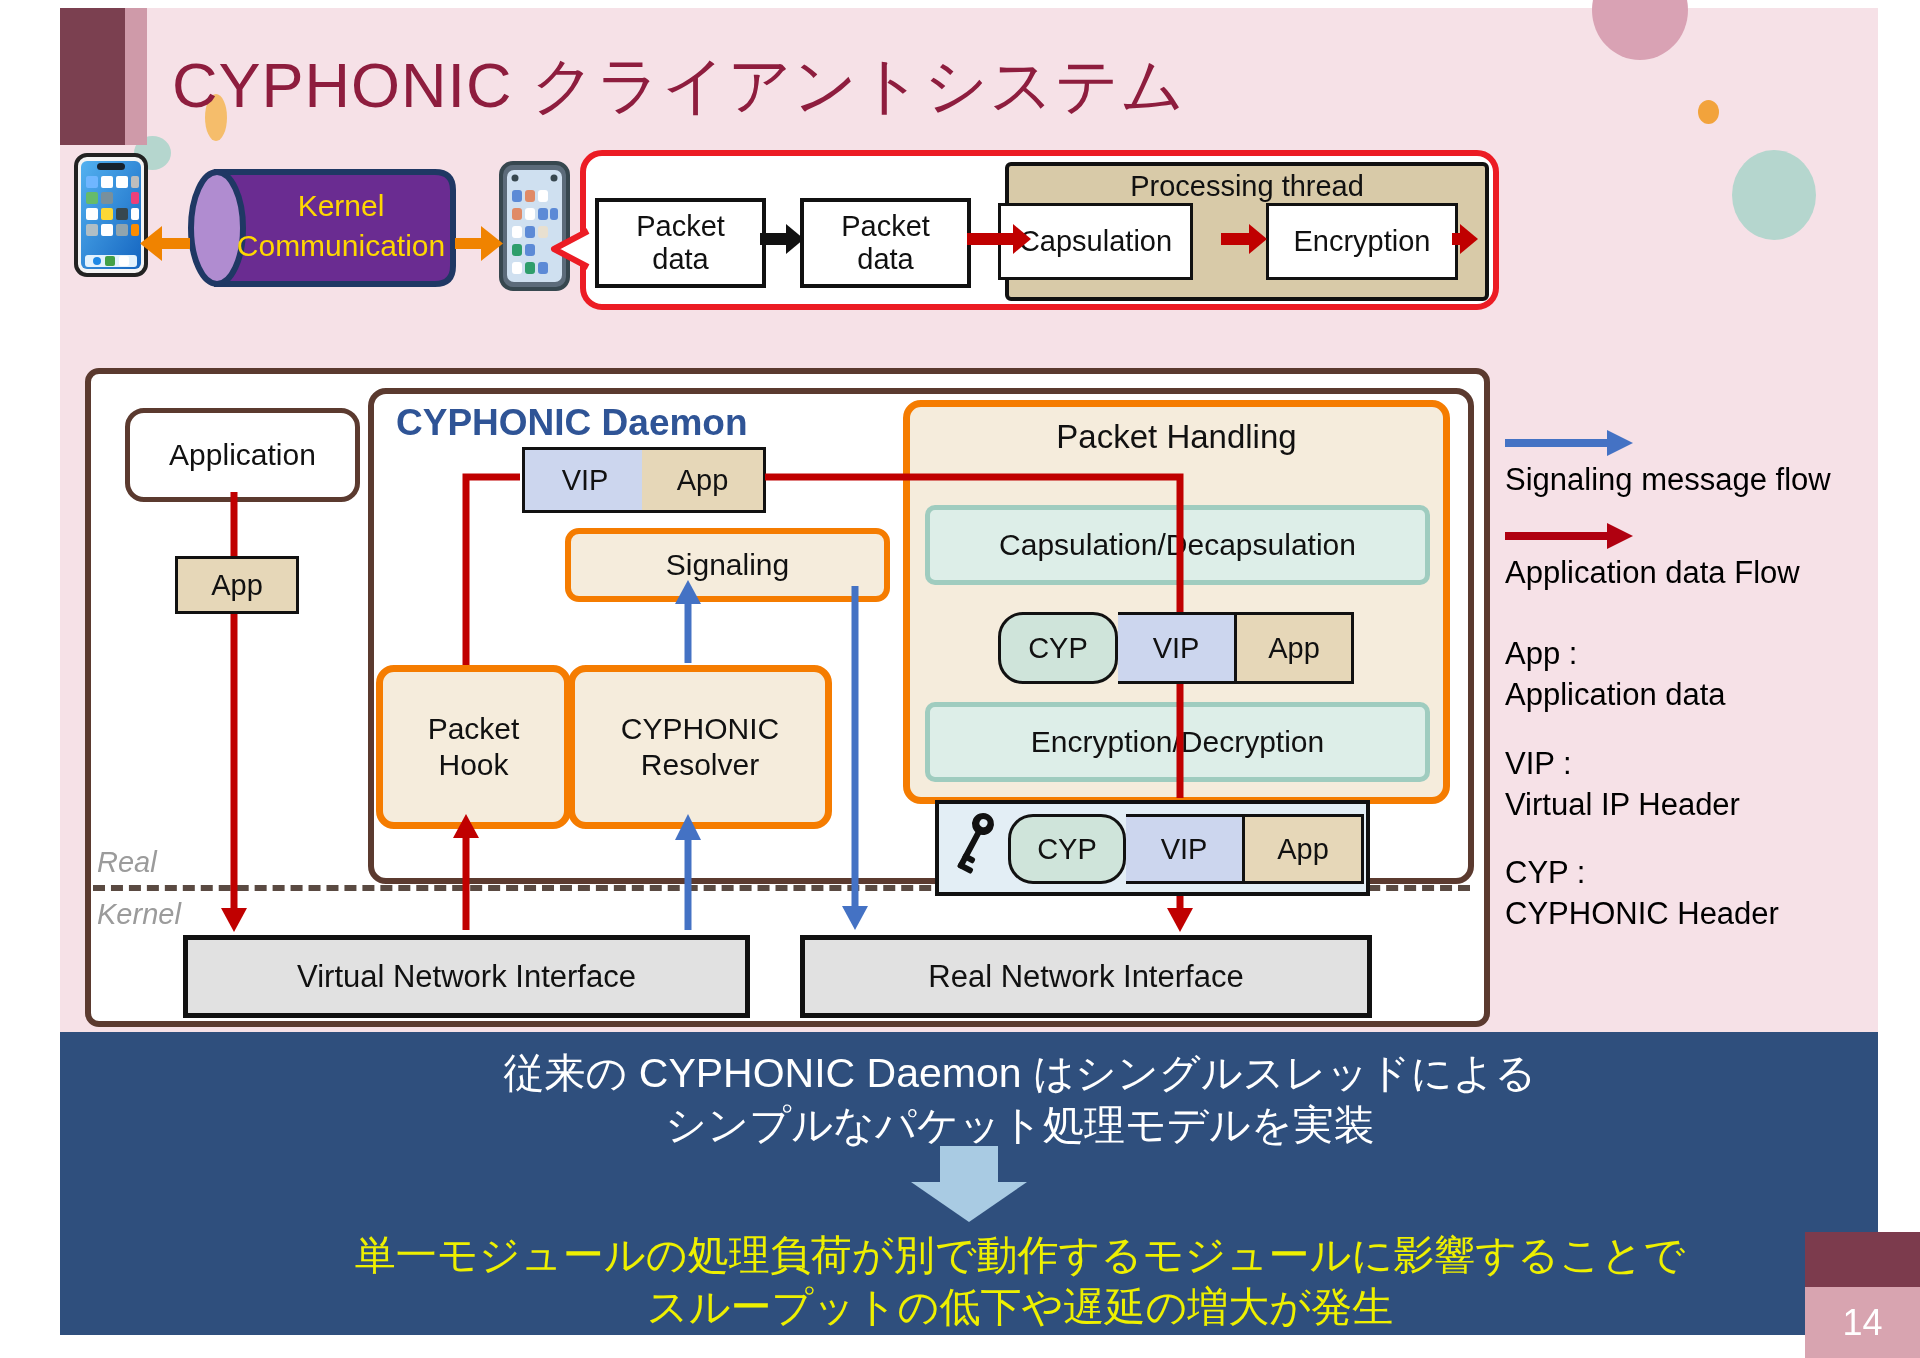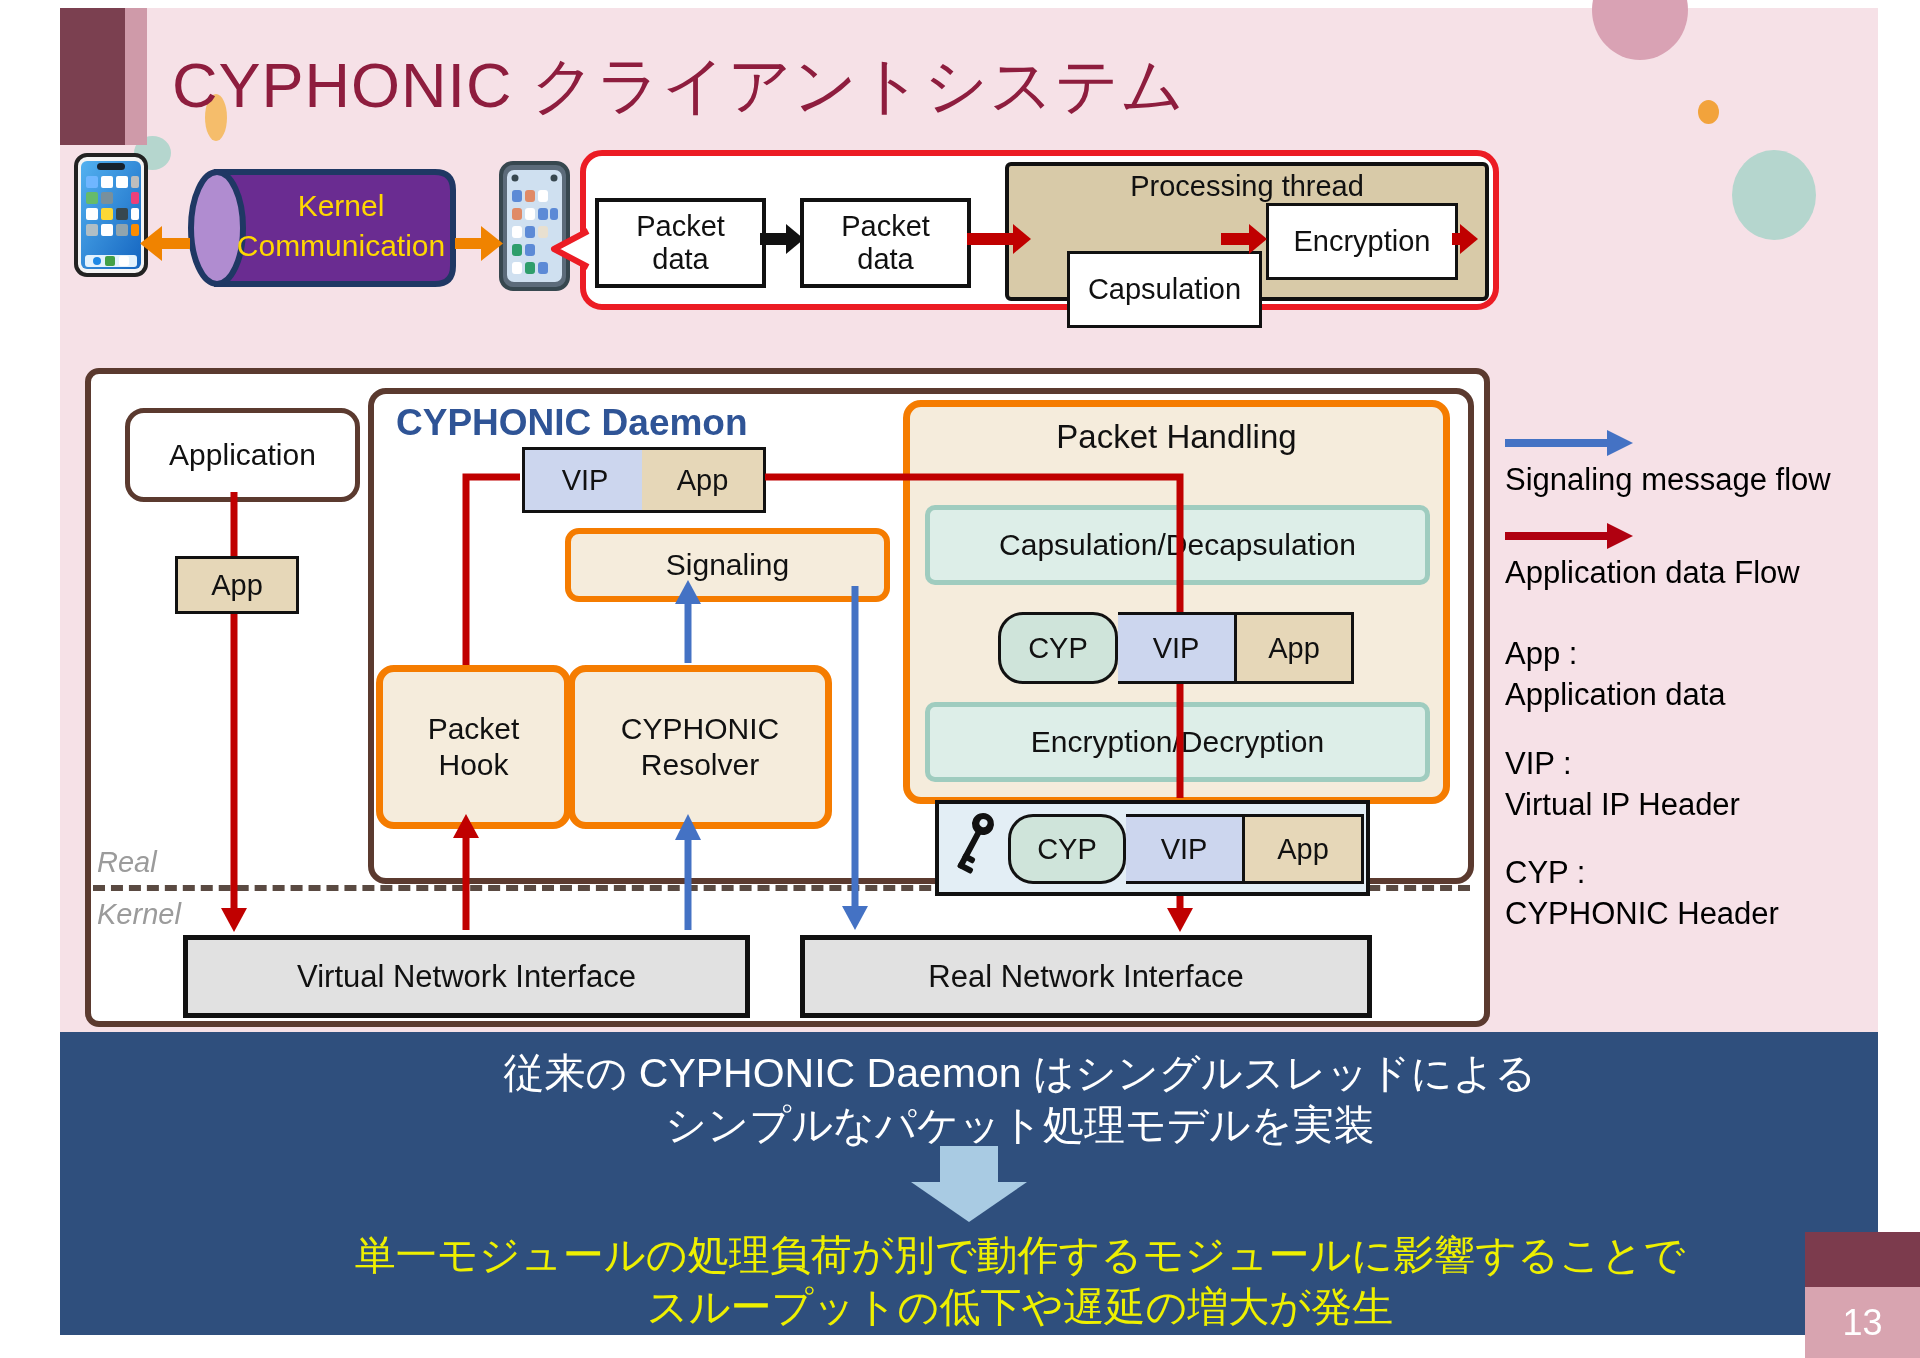--- a/index.html
+++ b/index.html
@@ -144,21 +144,21 @@
   <div class="abs wbox" style="left:800px;top:198px;width:163px;height:82px;">
     <div>
         <div>Packet</div>
          <div>data</div>
       </div>
   </div>
 
   <div class="abs" style="left:1005px;top:162px;width:476px;height:131px;background:#d8caa8;border:4px solid #111;border-radius:6px;z-index:1;">
     <div style="text-align:center;font-size:29px;margin-top:4px;">Processing thread</div>
   </div>
-  <div class="abs wbox" style="left:1067px;top:203px;width:189px;height:71px;border-width:3px;margin-top:48px;">Capsulation</div>
+  <div class="abs wbox" style="left:998px;top:203px;width:189px;height:71px;border-width:3px;">Capsulation</div>
   <div class="abs wbox" style="left:1266px;top:203px;width:186px;height:71px;border-width:3px;">Encryption</div>
 
   <div class="abs brownbox" style="left:85px;top:368px;width:1393px;height:647px;"></div>
 
   <div class="abs brownbox" style="left:125px;top:408px;width:225px;height:84px;border-width:5px;border-radius:19px;display:flex;align-items:center;justify-content:center;font-size:30px;">Application</div>
 
   <div class="abs brownbox" style="left:368px;top:388px;width:1094px;height:484px;border-radius:18px;">
     <div style="margin:8px 0 0 22px;font-size:37px;font-weight:bold;color:#2f5496;">CYPHONIC Daemon</div>
   </div>
 
@@ -298,15 +298,15 @@
   <div class="abs panel-white" style="left:60px;top:1046px;">従来の CYPHONIC Daemon はシングルスレッドによる</div>
   <div class="abs panel-white" style="left:60px;top:1098px;">シンプルなパケット処理モデルを実装</div>
   <svg class="abs" style="left:911px;top:1146px;z-index:2;" width="116" height="76" viewBox="0 0 116 76">
     <rect x="29" y="0" width="58" height="36" fill="#a9cbe3"></rect>
     <polygon points="0,36 116,36 58,76" fill="#a9cbe3"></polygon>
   </svg>
   <div class="abs panel-yellow" style="left:60px;top:1228px;">単一モジュールの処理負荷が別で動作するモジュールに影響することで</div>
   <div class="abs panel-yellow" style="left:60px;top:1280px;">スループットの低下や遅延の増大が発生</div>
 
   <div class="abs" id="badge-maroon"></div>
-  <div class="abs" id="badge-pink">13</div>
+  <div class="abs" id="badge-pink">14</div>
 
 </div>
 
 </body></html>

